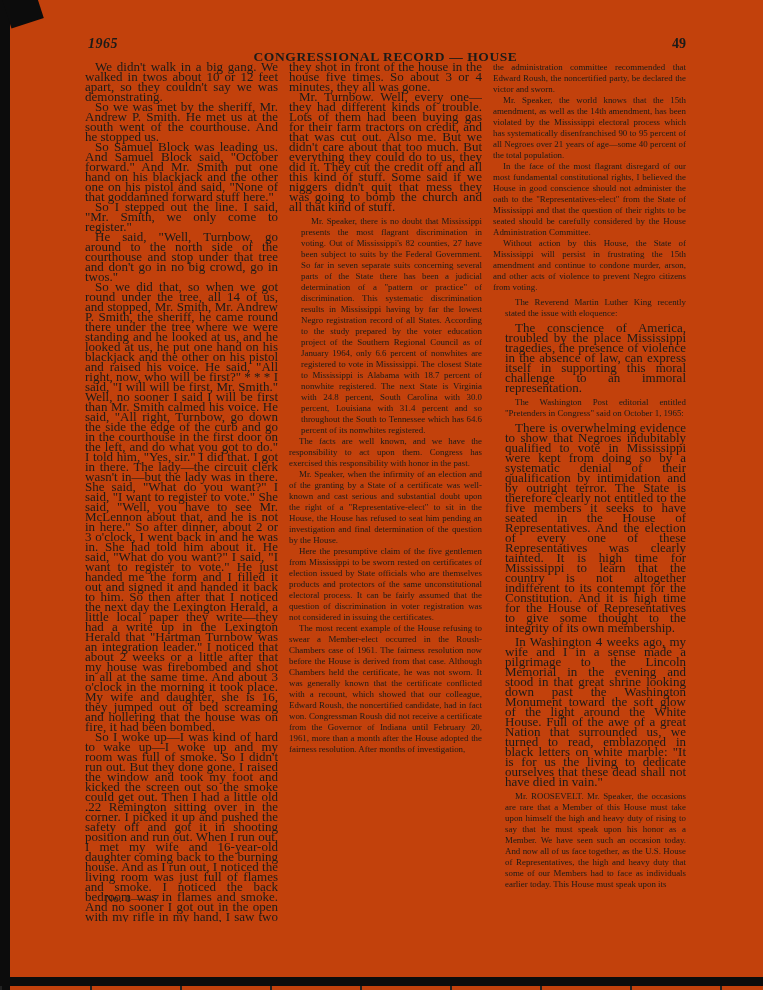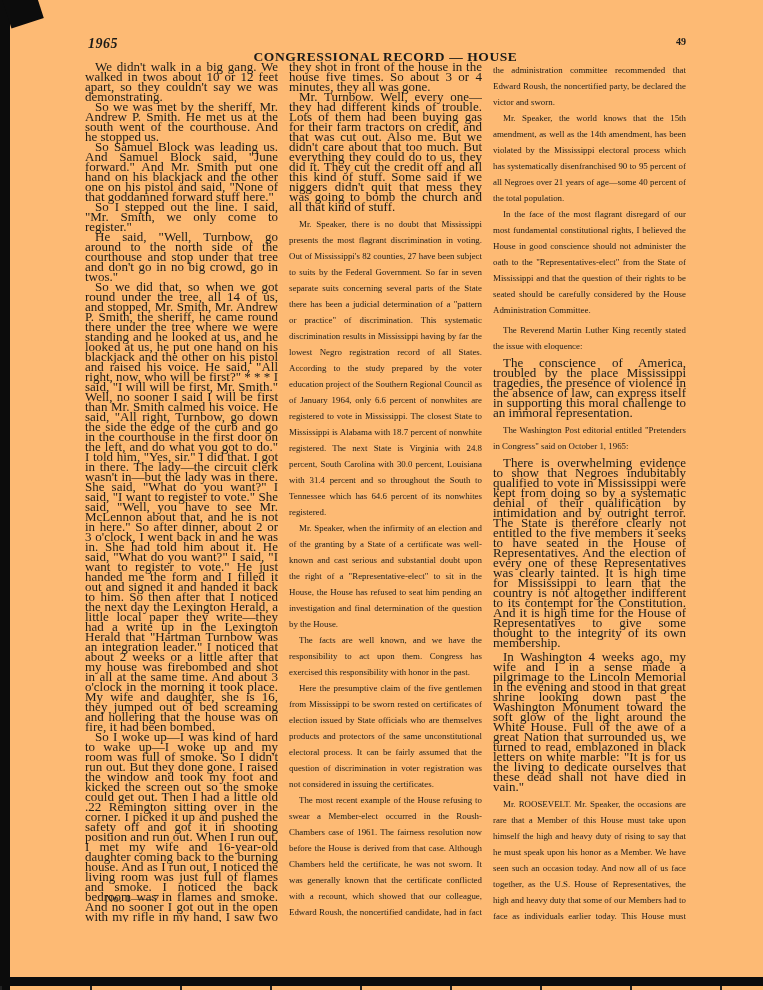--- a/index.html
+++ b/index.html
@@ -2,79 +2,80 @@
 <html><head>
 <meta charset="utf-8">
 <style>
   html,body{margin:0;padding:0;}
   body{
     width:763px;height:990px;overflow:hidden;position:relative;
     background:#fafaf7;
     font-family:"Liberation Serif","DejaVu Serif",serif;
     color:#1c1b18;
   }
-  .page{position:absolute;inset:0;background:#fdba74;}
+  .page{position:absolute;inset:0;background:#c2410c;}
   
   .edge-left{position:absolute;left:0;top:0;width:10px;height:990px;background:#0c0c0c;}
   .edge-left-wedge{position:absolute;left:6px;top:-6px;width:34px;height:30px;background:#0c0c0c;transform:rotate(-18deg);}
   .edge-bottom{position:absolute;left:0;top:977px;width:763px;height:9px;background:#0c0c0c;}
   .edge-bottom-ticks{position:absolute;left:0;top:986px;width:763px;height:4px;
     background:repeating-linear-gradient(90deg,#222 0 2px,transparent 2px 90px);}
   
   .header{position:absolute;left:85px;top:36px;width:601px;height:22px;}
   .hdr-year{position:absolute;left:3px;top:0;font-size:14px;font-weight:bold;font-style:italic;letter-spacing:.5px;}
   .hdr-title{position:absolute;left:0;right:0;top:13px;text-align:center;font-size:13.5px;font-weight:bold;letter-spacing:.6px;}
-  .hdr-page{position:absolute;right:0;top:0;font-size:10px;font-weight:bold;}
+  .hdr-page{position:absolute;right:0;top:0;font-size:14px;font-weight:bold;}
   
   .columns{position:absolute;left:85px;top:62px;width:601px;height:860px;display:flex;gap:11px;}
   .col{width:193px;height:100%;overflow:hidden;text-align:justify;text-justify:inter-word;}
   p.para{margin:0;hyphens:auto;}
   p.small{font-size:13px;line-height:10px;}
-  p.normal{font-size:8.9px;line-height:16px;}
+  p.normal{font-size:8.9px;line-height:11px;}
   p.indent{text-indent:10px;}
-  p.gap{margin-top:4px;}
+  p.gap{margin-top:4px;margin-left:12px;}
   .footer-note{position:absolute;left:105px;top:892px;font-size:11px;letter-spacing:.3px;}
 </style>
 </head>
 <body>
 
 <div class="page">
 
   <div class="edge-left"></div>
   <div class="edge-left-wedge"></div>
 
   <div class="header">
     <span class="hdr-year">1965</span>
     <span class="hdr-title">CONGRESSIONAL RECORD — HOUSE</span>
     <span class="hdr-page">49</span>
   </div>
 
   <div class="columns">
     <div class="col">
         <p class="para small indent">We didn't walk in a big gang.  We walked in twos about 10 or 12 feet apart, so they couldn't say we was demonstrating.</p>
         <p class="para small indent">So we was met by the sheriff, Mr. Andrew P. Smith.  He met us at the south went of the courthouse.  And he stopped us.</p>
-        <p class="para small indent">So Samuel Block was leading us.  And Samuel Block said, "June forward."  And Mr. Smith put one hand on his blackjack and the other one on his pistol and said, "None of that goddamned forward stuff here."</p>
+        <p class="para small indent">So Samuel Block was leading us.  And Samuel Block said, "October forward."  And Mr. Smith put one hand on his blackjack and the other one on his pistol and said, "None of that goddamned forward stuff here."</p>
         <p class="para small indent">So I stepped out the line.  I said, "Mr. Smith, we only come to register."</p>
         <p class="para small indent">He said, "Well, Turnbow, go around to the north side of the courthouse and stop under that tree and don't go in no big crowd, go in twos."</p>
         <p class="para small indent">So we did that, so when we got round under the tree, all 14 of us, and stopped, Mr. Smith, Mr. Andrew P. Smith, the sheriff, he came round there under the tree where we were standing and he looked at us, and he looked at us, he put one hand on his blackjack and the other on his pistol and raised his voice.  He said, "All right, now, who will be first?"  * * * I said, "I will will be first, Mr. Smith."  Well, no sooner I said I will be first than Mr. Smith calmed his voice.  He said, "All right, Turnbow, go down the side the edge of the curb and go in the courthouse in the first door on the left, and do what you got to do."  I told him, "Yes, sir."  I did that.  I got in there.  The lady—the circuit clerk wasn't in—but the lady was in there.  She said, "What do you want?"  I said, "I want to register to vote."  She said, "Well, you have to see Mr. McLennon about that, and he is not in here."  So after dinner, about 2 or 3 o'clock, I went back in and he was in.  She had told him about it.  He said, "What do you want?"  I said, "I want to register to vote."  He just handed me the form and I filled it out and signed it and handed it back to him.  So then after that I noticed the next day the Lexington Herald, a little local paper they write—they had a write up in the Lexington Herald that "Hartman Turnbow was an integration leader."  I noticed that about 2 weeks or a little after that my house was firebombed and shot in all at the same time.  And about 3 o'clock in the morning it took place.  My wife and daughter, she is 16, they jumped out of bed screaming and hollering that the house was on fire, it had been bombed.</p>
         <p class="para small indent">So I woke up—I was kind of hard to wake up—I woke up and my room was full of smoke.  So I didn't run out.  But they done gone.  I raised the window and took my foot and kicked the screen out so the smoke could get out.  Then I had a little old .22 Remington sitting over in the corner.  I picked it up and pushed the safety off and got it in shooting position and run out.  When I run out, I met my wife and 16-year-old daughter coming back to the burning house.  And as I run out, I noticed the living room was just full of flames and smoke.  I noticed the back bedroom was in flames and smoke.  And no sooner I got out in the open with my rifle in my hand, I saw two white men, and one of them no sooner he saw me he shot at me.  He must have been shooting an automatic, because the next day we found three .45 hulls laying there where he was standing when he shot at me.  So he shot at me the first time.  I had my .22 already in position and I just commenced shooting at him right fast.  So there was two of them.  The first one run—the first white man made the first shot, while the second one run.  When I started shooting right fast at him, he broke and run.  But while me and this one was on the back were shooting at each other, somebody on the front was shooting all in the front of the house.  We got four .45 bullets off the house there and one what hit and went another way we couldn't find.  But</p>
       </div>
     <div class="col">
         <p class="para small">they shot in front of the house in the house five times.  So about 3 or 4 minutes, they all was gone.</p>
         <p class="para small indent">Mr. Turnbow. Well, every one—they had different kinds of trouble.  Lots of them had been buying gas for their farm tractors on credit, and that was cut out.  Also me. But we didn't care about that too much. But everything they could do to us, they did it.  They cut the credit off and all this kind of stuff.  Some said if we niggers didn't quit that mess they was going to bomb the church and all that kind of stuff.</p>
         <p class="para normal indent gap">Mr. Speaker, there is no doubt that Mississippi presents the most flagrant discrimination in voting.   Out of Mississippi's 82 counties, 27 have been subject to suits by the Federal Government.  So far in seven separate suits concerning several parts of the State there has been a judicial determination of a "pattern or practice" of discrimination.   This systematic discrimination results in Mississippi having by far the lowest Negro registration record of all States.   According to the study prepared by the voter education project of the Southern Regional Council as of January 1964, only 6.6 percent of nonwhites are registered to vote in Mississippi.  The closest State to Mississippi is Alabama with 18.7 percent of nonwhite registered.  The next State is Virginia with 24.8 percent, South Carolina with 30.0 percent, Louisiana with 31.4 percent and so throughout the South to Tennessee which has 64.6 percent of its nonwhites registered.</p>
+        <p class="para normal indent">The facts are well known, and we have the responsibility to act upon them. Congress has exercised this responsibility with honor in the past.</p>
         <p class="para normal indent">Mr. Speaker, when the infirmity of an election and of the granting by a State of a certificate was well-known and cast serious and substantial doubt upon the right of a "Representative-elect" to sit in the House, the House has refused to seat him pending an investigation and final determination of the question by the House.</p>
-        <p class="para normal indent">The facts are well known, and we have the responsibility to act upon them. Congress has exercised this responsibility with honor in the past.</p>
         <p class="para normal indent">Here the presumptive claim of the five gentlemen from Mississippi to be sworn rested on certificates of election issued by State officials who are themselves products and protectors of the same unconstitutional electoral process.  It can be fairly assumed that the question of discrimination in voter registration was not considered in issuing the certificates.</p>
         <p class="para normal indent">The most recent example of the House refusing to swear a Member-elect occurred in the Roush-Chambers case of 1961.  The fairness resolution now before the House is derived from that case. Although Chambers held the certificate, he was not sworn.  It was generally known that the certificate conflicted with a recount, which showed that our colleague, Edward Roush, the noncertified candidate, had in fact won.  Congressman Roush did not receive a certificate from the Governor of Indiana until February 20, 1961, more than a month after the House adopted the fairness resolution.   After months of investigation,</p>
       </div>
     <div class="col">
         <p class="para normal">the administration committee recommended that Edward Roush, the noncertified party, be declared the victor and sworn.</p>
         <p class="para normal indent">Mr. Speaker, the world knows that the 15th amendment, as well as the 14th amendment, has been violated by the Mississippi electoral process which has systematically disenfranchised 90 to 95 percent of all Negroes over 21 years of age—some 40 percent of the total population.</p>
         <p class="para normal indent">In the face of the most flagrant disregard of our most fundamental constitutional rights, I believed the House in good conscience should not administer the oath to the "Representatives-elect" from the State of Mississippi and that the question of their rights to be seated should be carefully considered by the House Administration Committee.</p>
+        <p class="para normal indent">Without action by this House, the State of Mississippi will persist in frustrating the 15th amendment and continue to condone murder, arson, and other acts of violence to prevent Negro citizens from voting.</p>
         <p class="para normal indent gap">The Reverend Martin Luther King recently stated the issue with eloquence:</p>
         <p class="para small indent gap">The conscience of America, troubled by the place Mississippi tragedies, the presence of violence in the absence of law, can express itself in supporting this moral challenge to an immoral representation.</p>
         <p class="para normal indent gap">The Washington Post editorial entitled "Pretenders in Congress" said on October 1, 1965:</p>
         <p class="para small indent gap">There is overwhelming evidence to show that Negroes indubitably qualified to vote in Mississippi were kept from doing so by a systematic denial of their qualification by intimidation and by outright terror.  The State is therefore clearly not entitled to the five members it seeks to have seated in the House of Representatives.  And the election of every one of these Representatives was clearly tainted.  It is high time for Mississippi to learn that the country is not altogether indifferent to its contempt for the Constitution.  And it is high time for the House of Representatives to give some thought to the integrity of its own membership.</p>
         <p class="para small indent gap">In Washington 4 weeks ago, my wife and I in a sense made a pilgrimage to the Lincoln Memorial in the evening and stood in that great shrine looking down past the Washington Monument toward the soft glow of the light around the White House.  Full of the awe of a great Nation that surrounded us, we turned to read, emblazoned in black letters on white marble: "It is for us the living to dedicate ourselves that these dead shall not have died in vain."</p>
         <p class="para normal indent gap">Mr. ROOSEVELT.  Mr. Speaker, the occasions are rare that a Member of this House must take upon himself the high and heavy duty of rising to say that he must speak upon his honor as a Member. We have seen such an occasion today. And now all of us face together, as the U.S. House of Representatives, the high and heavy duty that some of our Members had to face as individuals earlier today.  This House must speak upon its</p>
       </div>
   </div>
 
   <div class="footer-note">No. 1——7</div>

